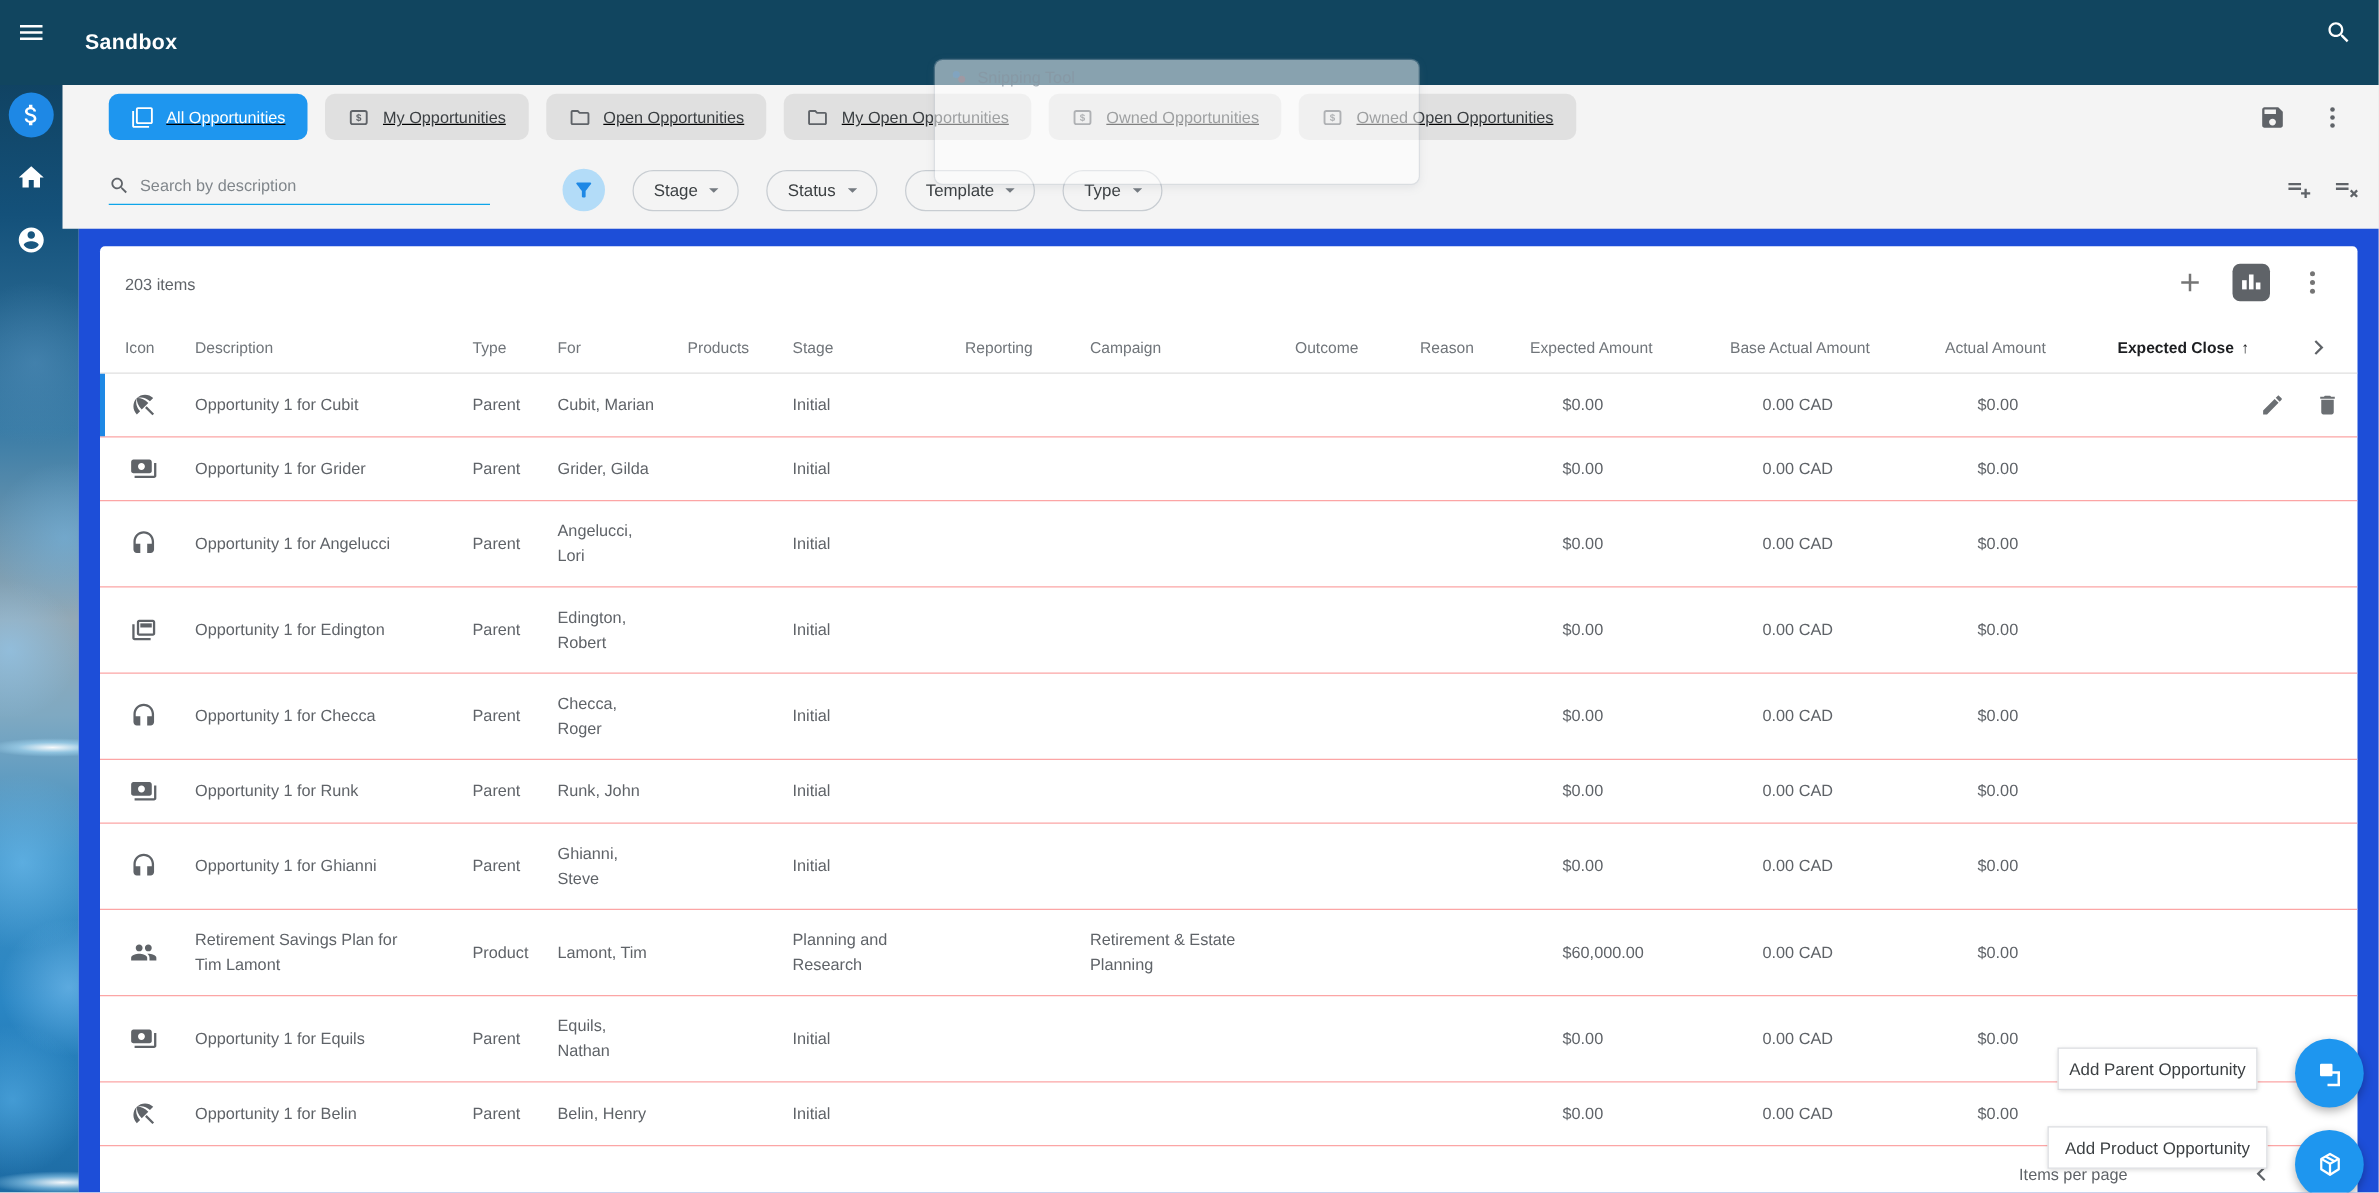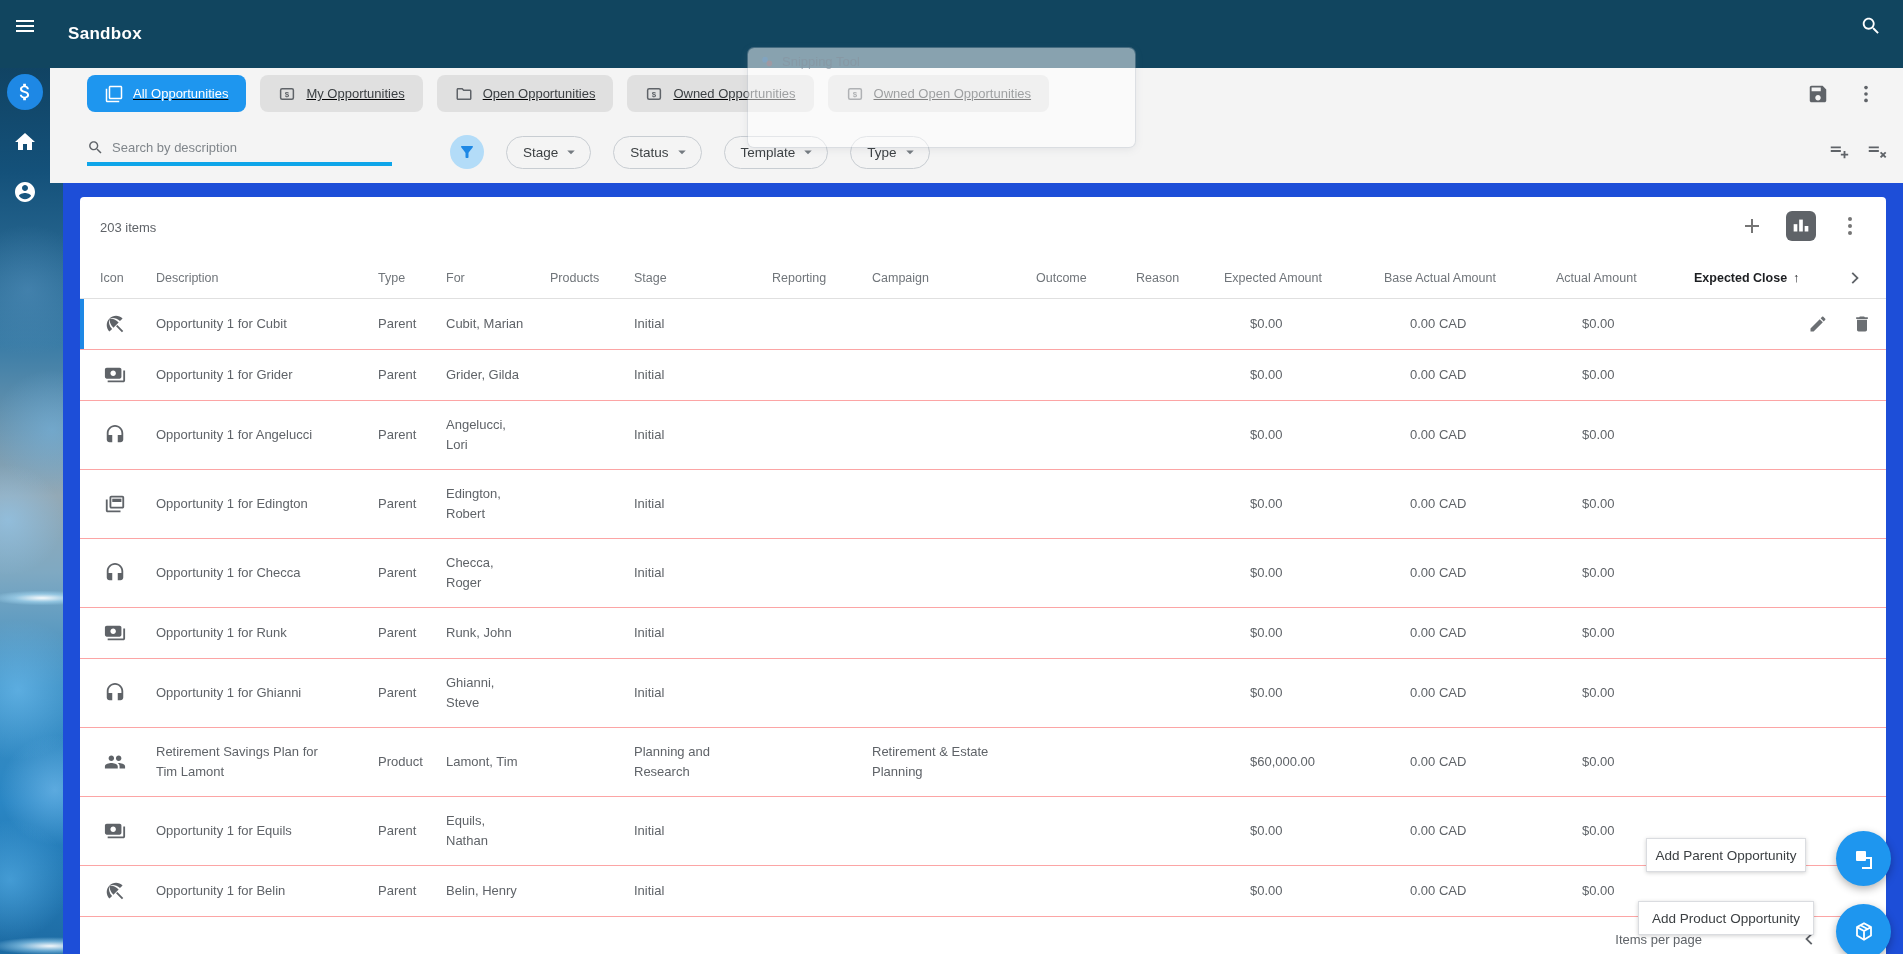--- a/index.html
+++ b/index.html
@@ -42,21 +42,21 @@
   .tabs { position:absolute; left:37px; top:23px; display:flex; gap:14px;text-decoration:underline; }
   .tab { height:37px; display:flex; align-items:center; gap:10px; padding:0 18px; border:none; border-radius:8px; background:#e0e0e0; color:#3c4043; font-size:13px; font-family:inherit; cursor:pointer; white-space:nowrap; }
   .tab .ic { width:18px; height:18px; color:#5f6368; }
   .tab.active { background:#1e96ef; color:#fff; }
   .tab.active .ic { color:#fff; }
 
   .view-actions { position:absolute; right:26px; top:31px; display:flex; gap:26px; }
   .va-btn { width:22px; height:22px; border:none; background:none; color:#5f6368; cursor:pointer; }
 
   .filterrow { position:absolute; left:37px; top:82px; width:1790px; height:36px; display:flex; align-items:center; }
-  .searchbox { display:flex; align-items:center; width:305px; border-bottom:4px solid #0ea5e9; padding-bottom:6px; }
+  .searchbox { display:flex; align-items:center; width:305px; border-bottom:1px solid #0ea5e9; padding-bottom:6px; }
   .searchbox .ic { width:17px; height:17px; color:#5f6368; flex:0 0 17px; }
   .searchbox input { border:none; outline:none; background:transparent; font-size:13px; font-family:inherit; color:#3c4043; margin-left:8px; width:260px; }
   .searchbox input::placeholder { color:#80868b; }
   .filter-circle { width:34px; height:34px; border-radius:50%; border:none; background:#b3dcf8; color:#1e88e5; margin-left:58px; cursor:pointer; display:flex; align-items:center; justify-content:center; }
   .filter-circle .ic { width:18px; height:18px; }
   .pills { display:flex; gap:22px; margin-left:22px; }
   .pill { height:33px; display:flex; align-items:center; gap:4px; padding:0 10px 0 16px; border:1px solid #c8cdd2; border-radius:17px; background:transparent; color:#3c4043; font-size:13.5px; font-family:inherit; cursor:pointer; }
   .pill .ic { width:18px; height:18px; color:#747a80; }
   .row-config { position:absolute; right:-11px; top:6px; display:flex; gap:16px; }
   .rc-btn { width:22px; height:22px; border:none; background:none; color:#5f6368; cursor:pointer; }
@@ -158,20 +158,26 @@
               <rect x="3.5" y="5" width="17" height="14" rx="2" fill="none" stroke="currentColor" stroke-width="2"></rect>
               <text x="12" y="16" text-anchor="middle" font-size="10.5" font-weight="bold" fill="currentColor" font-family="Liberation Sans, sans-serif">$</text>
             </svg>
             <span>My Opportunities</span>
           </button>
           <button class="tab">
             <svg class="ic" viewBox="0 0 24 24">
               <path d="M20 6h-8l-2-2H4c-1.1 0-2 .9-2 2v12c0 1.1.9 2 2 2h16c1.1 0 2-.9 2-2V8c0-1.1-.9-2-2-2zm0 12H4V6h5.17l2 2H20v10z"></path>
             </svg>
             <span>Open Opportunities</span>
+          </button>
+          <button class="tab">
+            <svg class="ic" viewBox="0 0 24 24">
+              <path d="M20 6h-8l-2-2H4c-1.1 0-2 .9-2 2v12c0 1.1.9 2 2 2h16c1.1 0 2-.9 2-2V8c0-1.1-.9-2-2-2zm0 12H4V6h5.17l2 2H20v10z"></path>
+            </svg>
+            <span>My Open Opportunities</span>
           </button>
           <button class="tab">
             <svg class="ic" viewBox="0 0 24 24">
               <rect x="3.5" y="5" width="17" height="14" rx="2" fill="none" stroke="currentColor" stroke-width="2"></rect>
               <text x="12" y="16" text-anchor="middle" font-size="10.5" font-weight="bold" fill="currentColor" font-family="Liberation Sans, sans-serif">$</text>
             </svg>
             <span>Owned Opportunities</span>
           </button>
           <button class="tab">
             <svg class="ic" viewBox="0 0 24 24">

